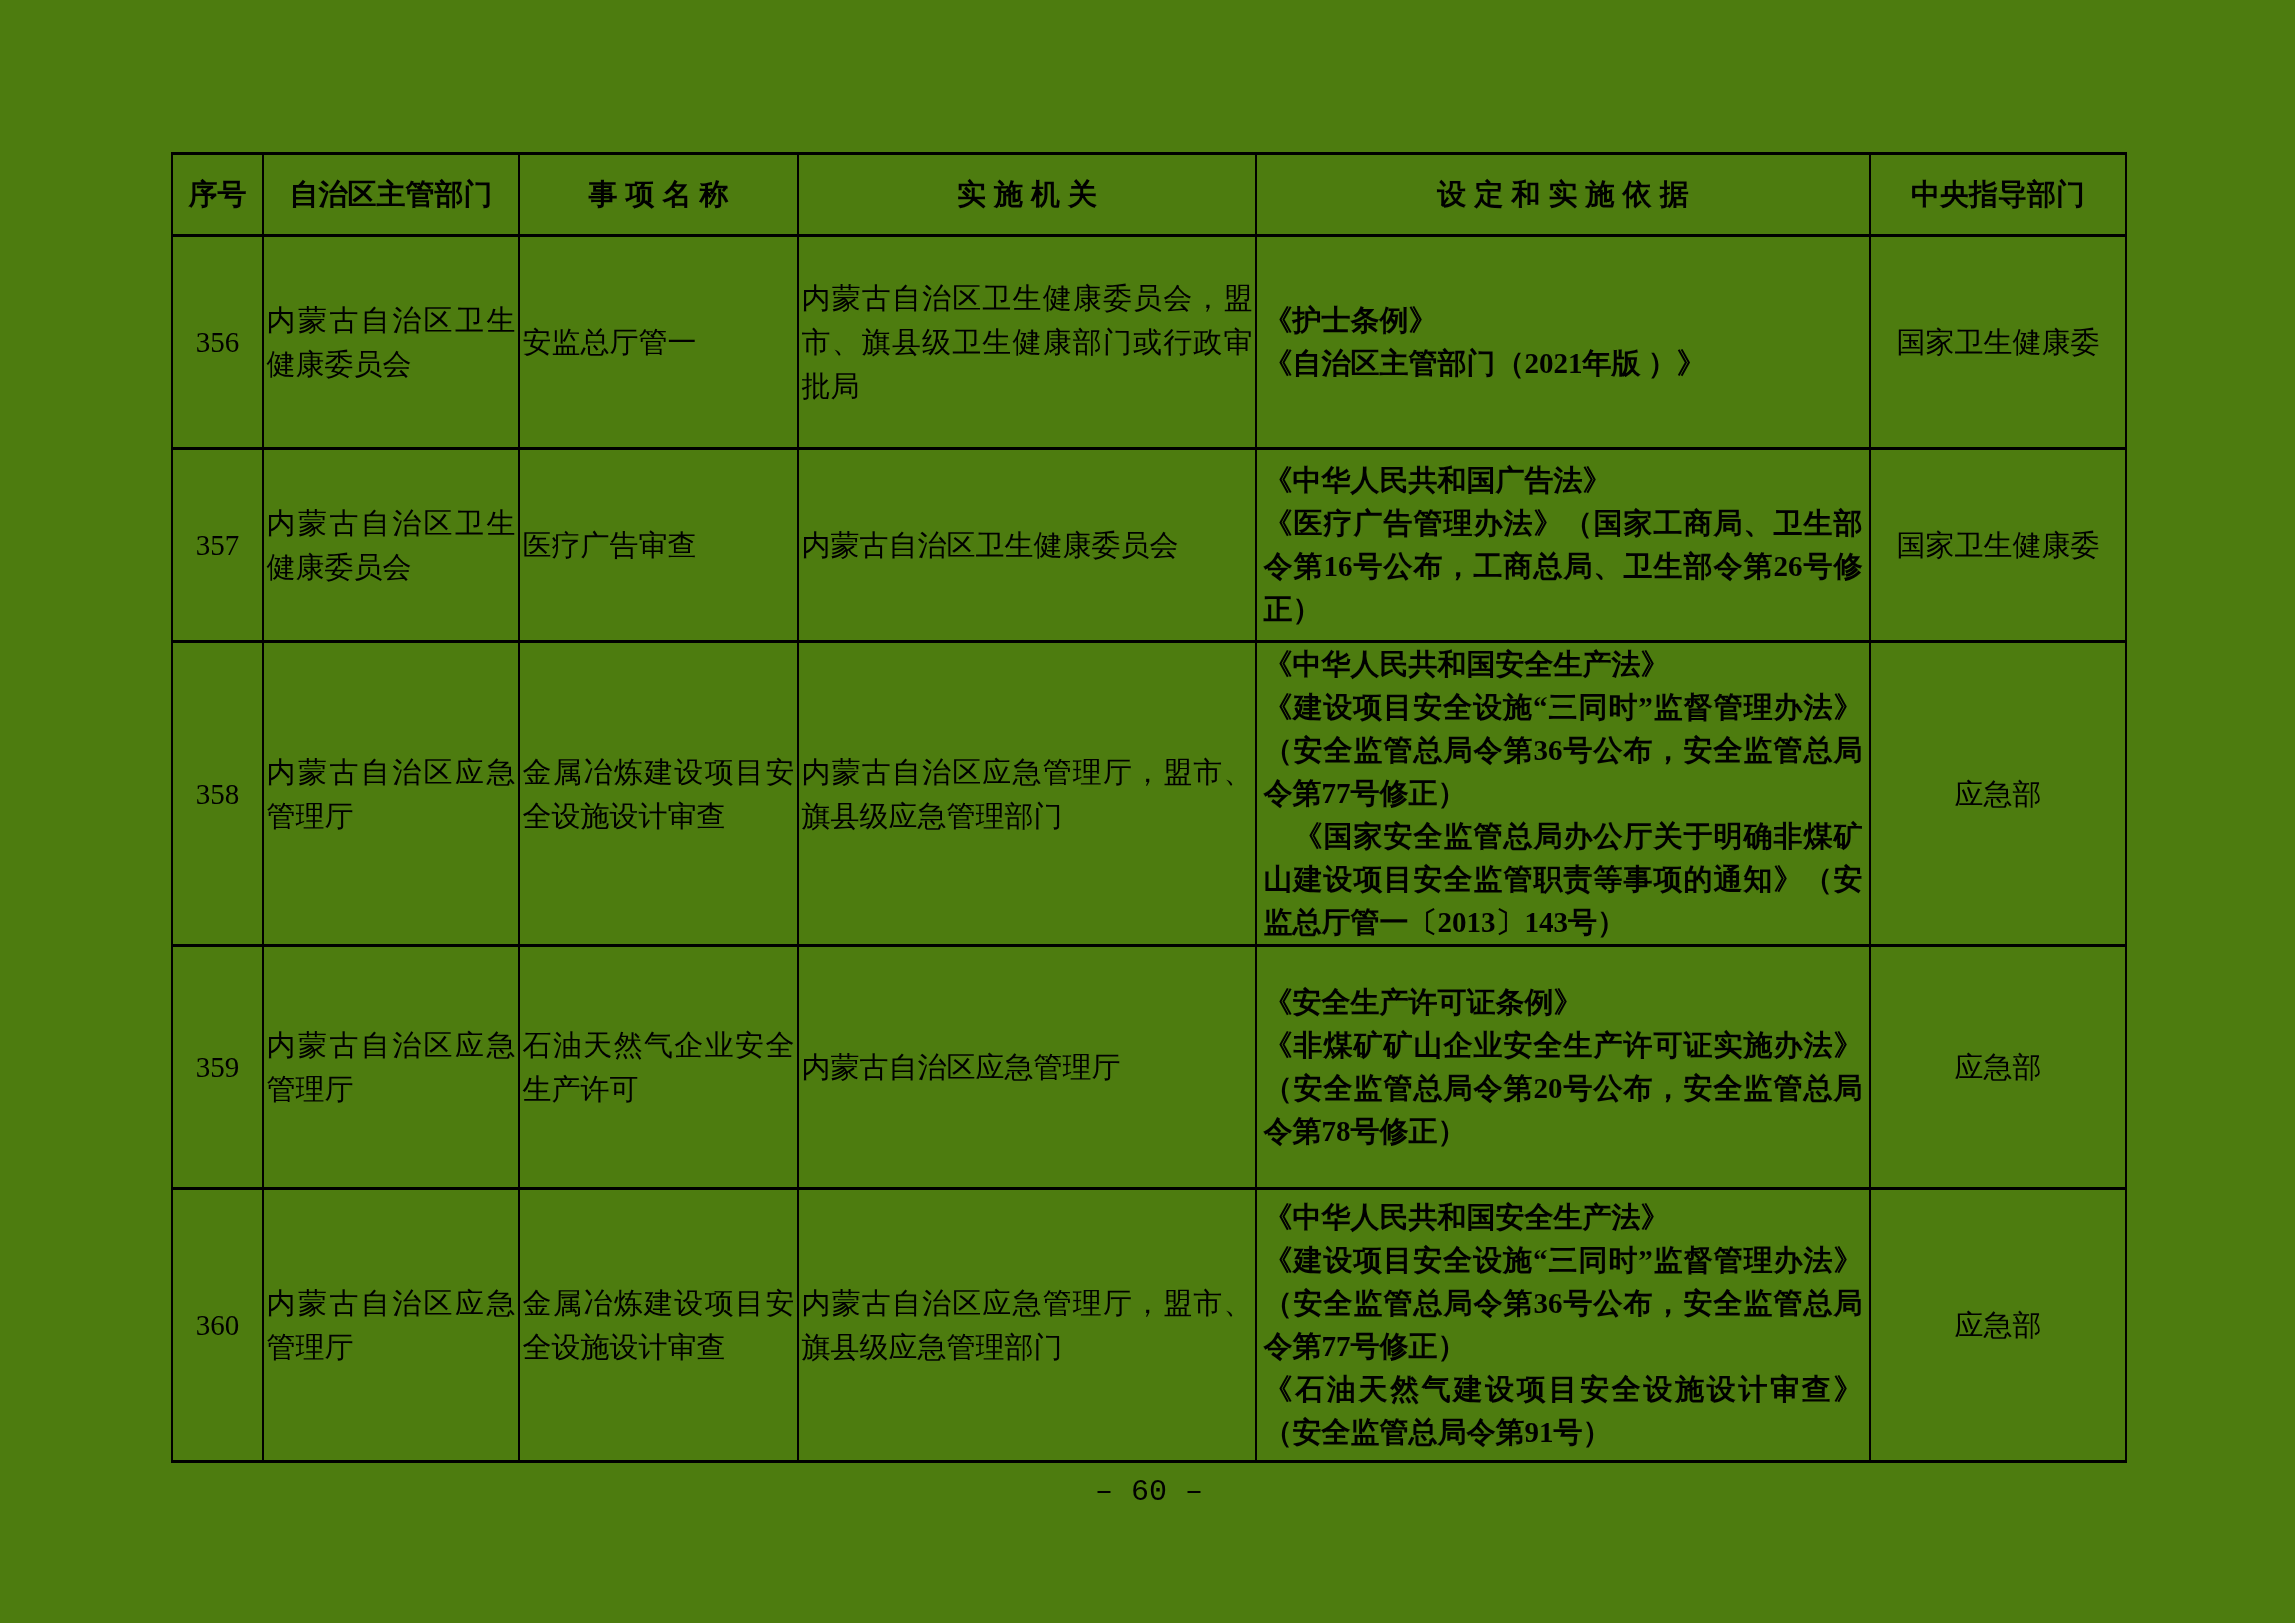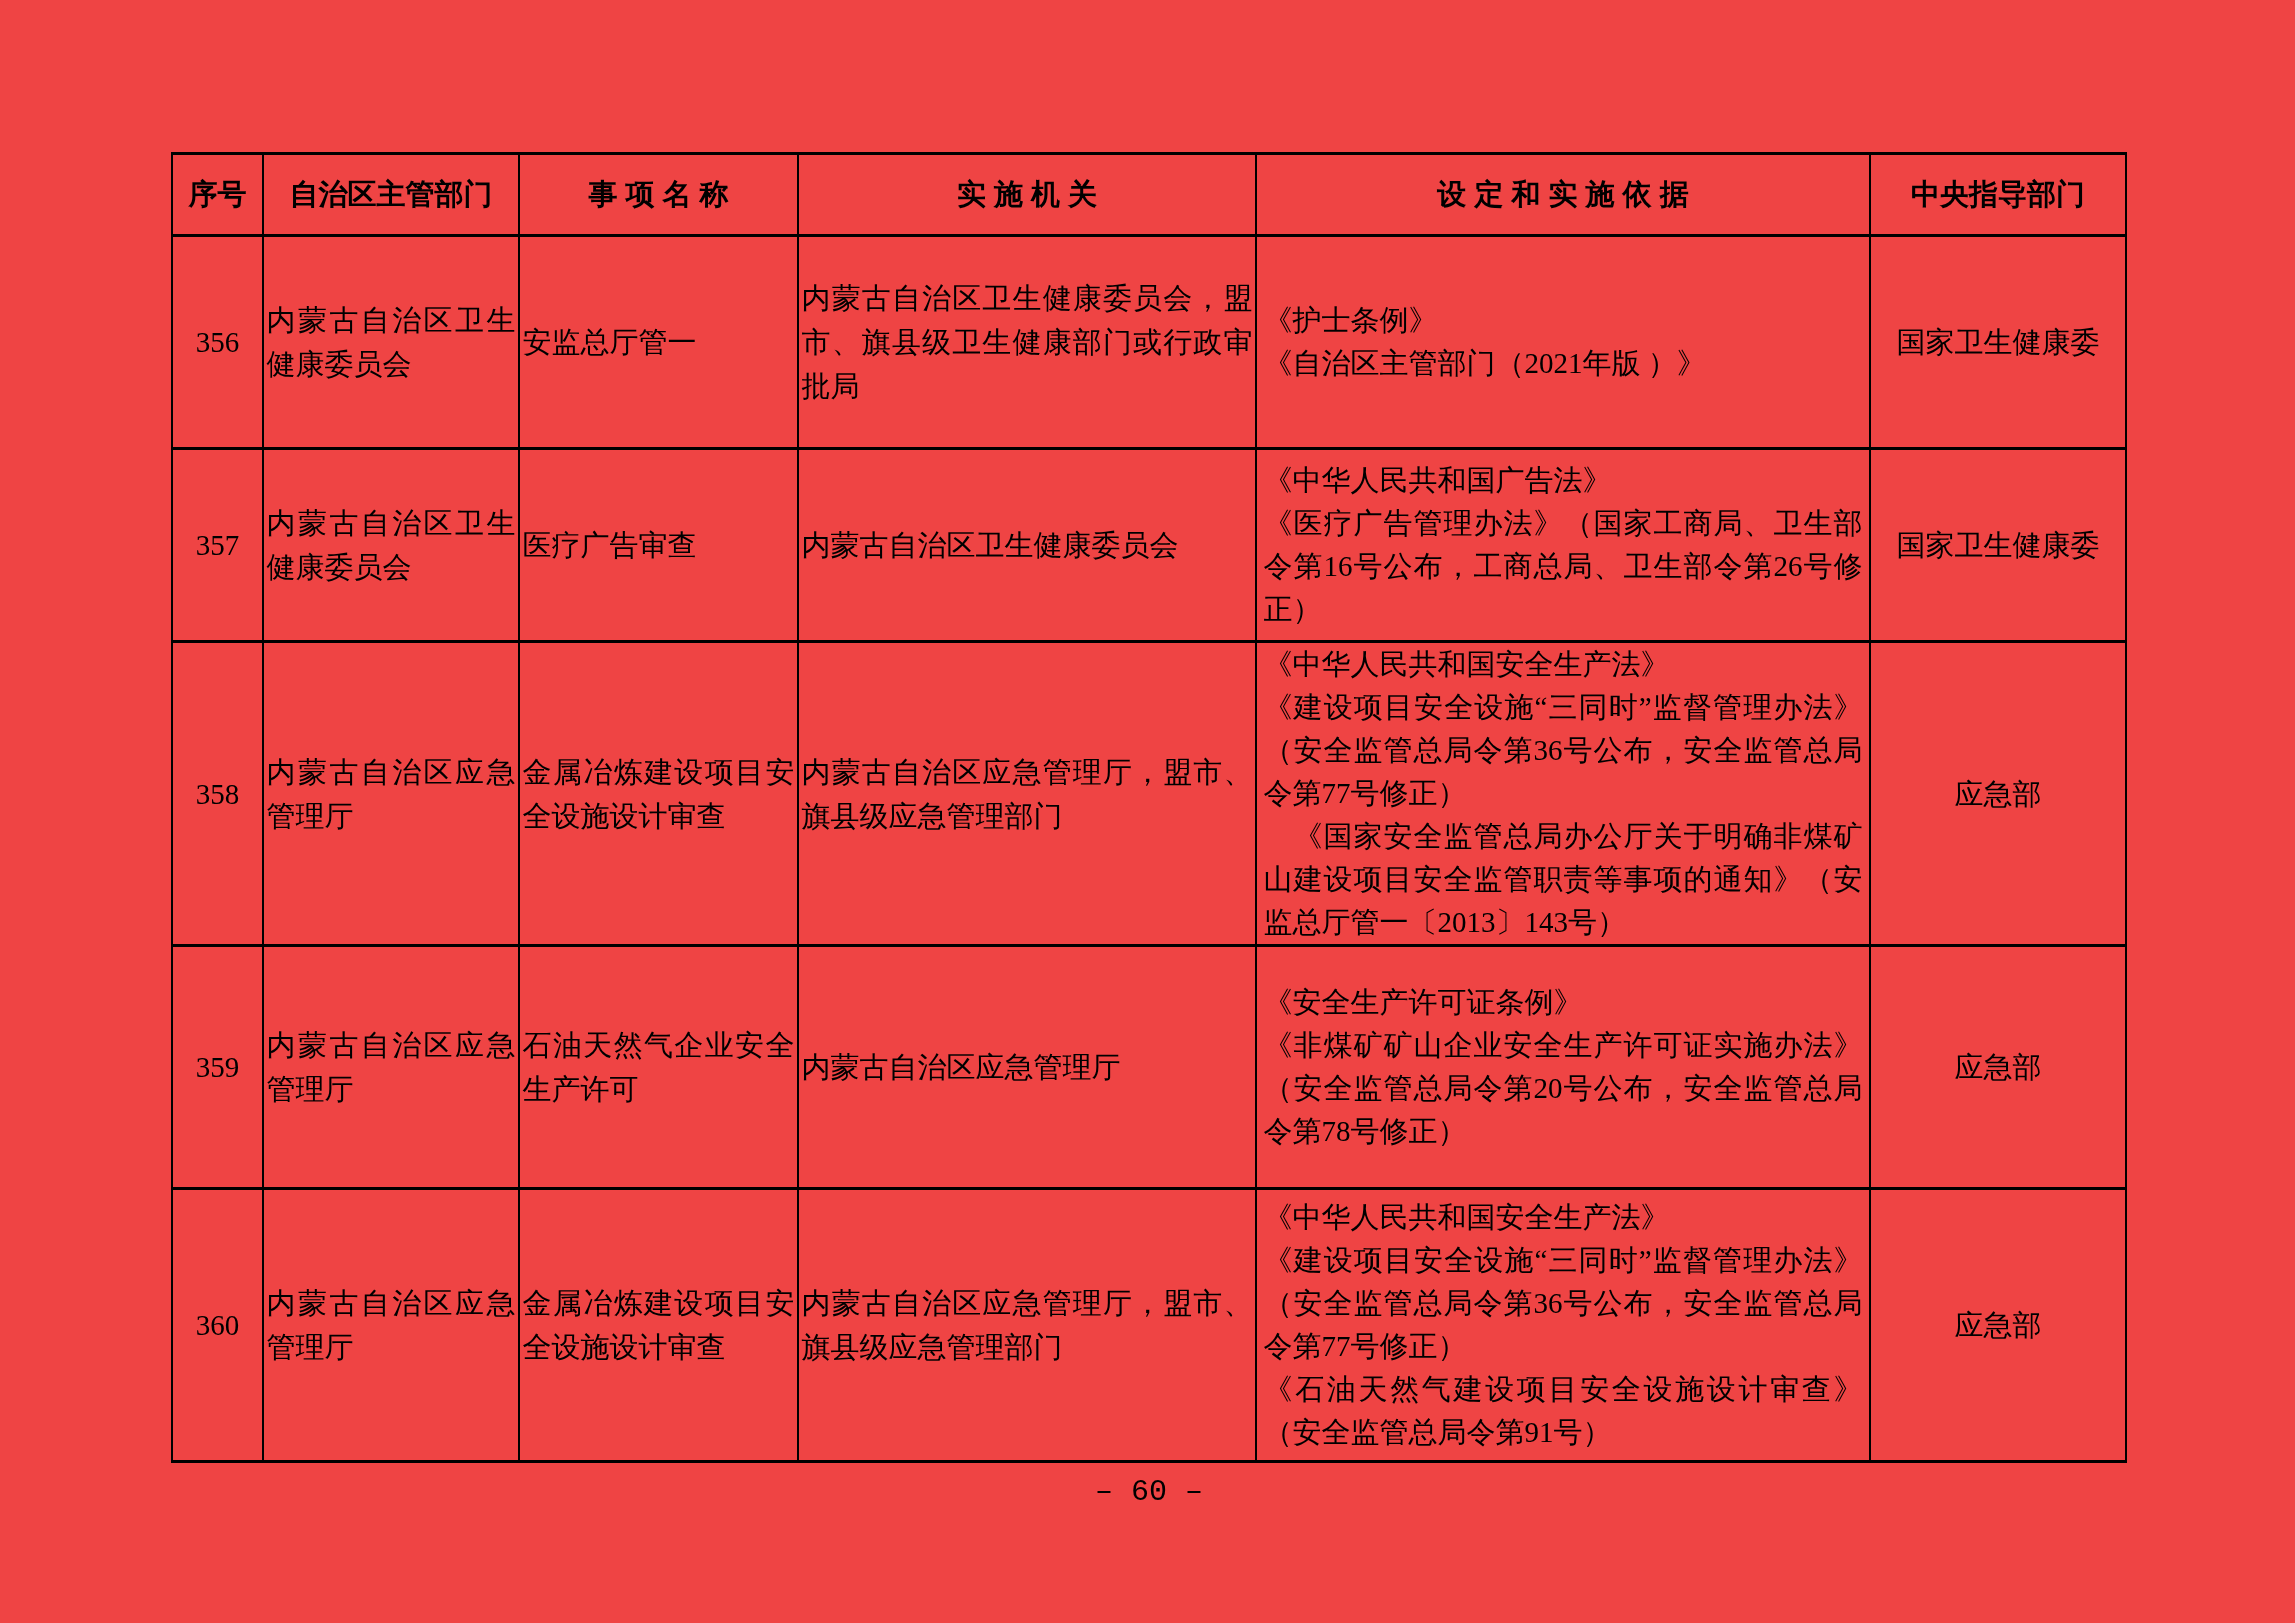--- a/index.html
+++ b/index.html
@@ -8,21 +8,21 @@
     background: #ffffff;
     width: 2295px;
     height: 1623px;
     font-family: "Liberation Serif", "DejaVu Serif", serif;
     color: #000000;
   }
   .page {
     position: relative;
     width: 2295px;
     height: 1623px;
-    background: #ef4444;
+    background: #4d7c0f;
     overflow: hidden;
   }
   table.approval {
     position: absolute;
     left: 171px;
     top: 152px;
     width: 1956px;
     border-collapse: collapse;
     table-layout: fixed;
   }
@@ -52,20 +52,21 @@
     text-align: center;
     padding: 0 1.3px;
   }
   td.c-dept, td.c-item, td.c-agency {
     text-align: justify;
     text-justify: inter-ideograph;
     padding: 0 2.6px;
   }
   td.c-basis {
     padding: 0 6.5px;
+    font-weight: bold;
   }
   td.c-basis .basis-line {
     text-align: justify;
     text-justify: inter-ideograph;
     line-height: 43px;
   }
   td.c-central {
     text-align: center;
     margin-left: 17px;
   }

